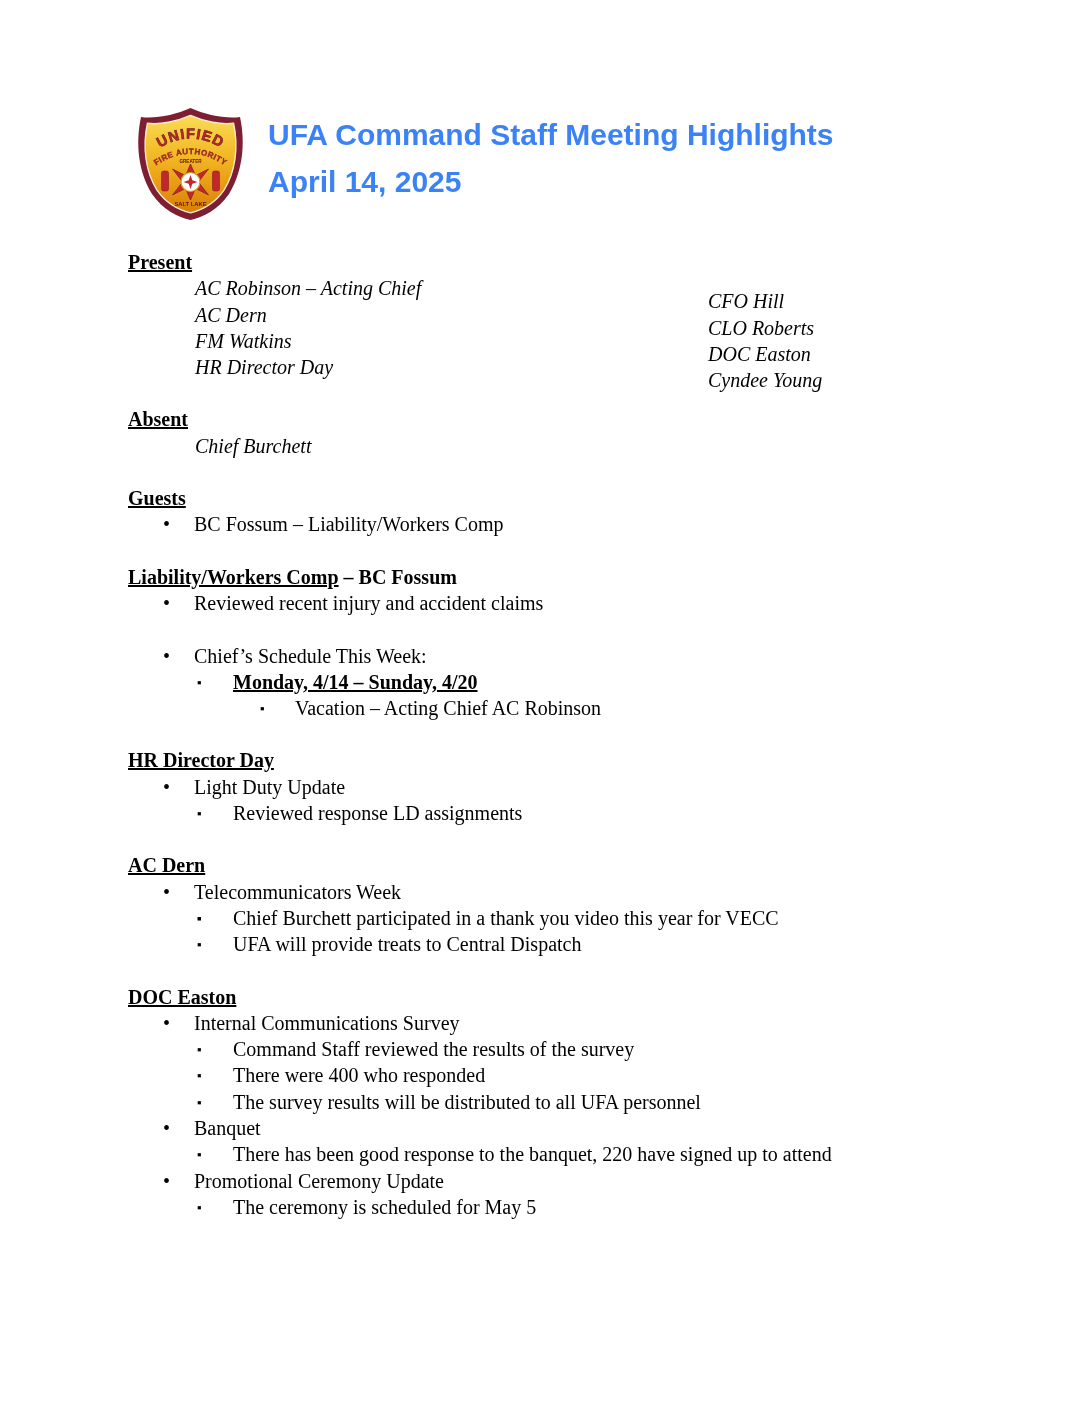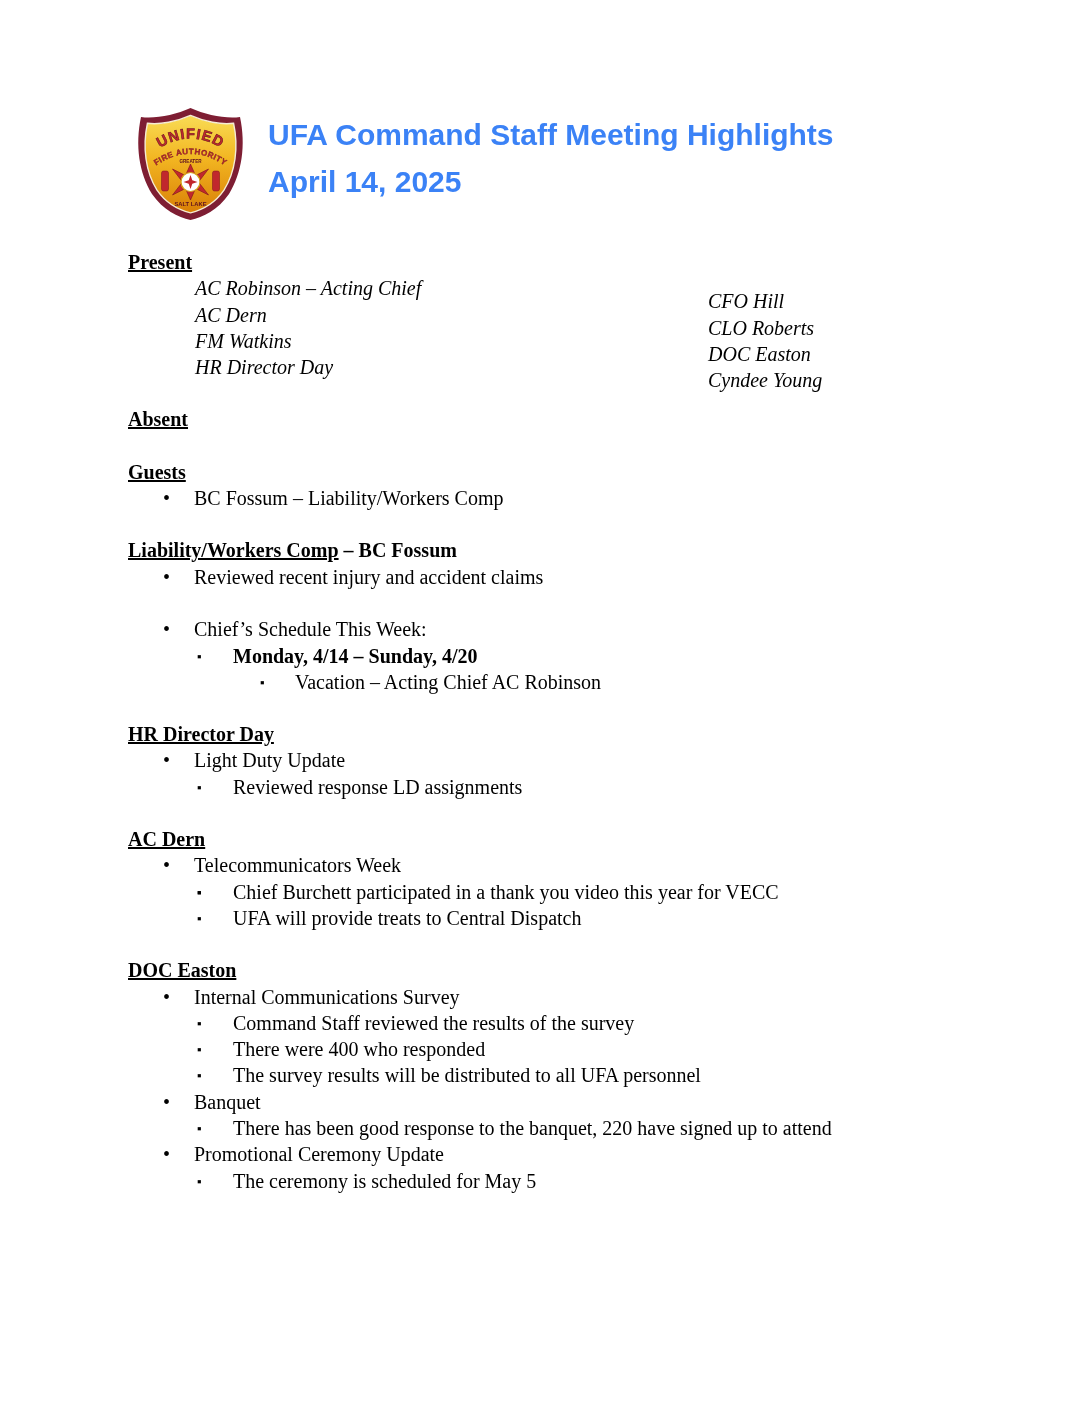--- a/index.html
+++ b/index.html
@@ -21,21 +21,21 @@
   .underline{text-decoration:underline;}
   .name-line{margin-left:67px;font-style:italic;}
   .present-grid{position:relative;}
   #present-right{position:absolute;left:513px;top:13px;}
   .li{position:relative;}
   .marker{position:absolute;top:0;}
   .level1{padding-left:66px;}  .level1 .marker{left:35px;}
   .level2{padding-left:105px;} .level2 .marker{left:69px;}
   .level3{padding-left:167px;} .level3 .marker{left:132px;}
   .square{font-size:13px;top:1px;}
-  .bold .txt{font-weight:700;}
+  .bold .txt{font-weight:700;text-decoration:underline;}
   .spacer{height:26.3px;}
   
   .arc-big{font-family:"Liberation Sans","DejaVu Sans",sans-serif;font-weight:700;font-size:14.5px;
            fill:#c1272d;stroke:#5f1222;stroke-width:0.55px;letter-spacing:1px;}
   .arc-sm{font-family:"Liberation Sans","DejaVu Sans",sans-serif;font-weight:700;font-size:8px;
           fill:#c1272d;stroke:#5f1222;stroke-width:0.3px;letter-spacing:0.5px;}
   .tiny{font-family:"Liberation Sans","DejaVu Sans",sans-serif;font-weight:700;font-size:4.6px;
         fill:#5d1020;text-anchor:middle;}
   .tiny2{font-family:"Liberation Sans","DejaVu Sans",sans-serif;font-weight:700;font-size:5.8px;
          fill:#5d1020;text-anchor:middle;}
@@ -95,20 +95,23 @@
             <div class="name-line">CFO Hill</div>
             <div class="name-line">CLO Roberts</div>
             <div class="name-line">DOC Easton</div>
             <div class="name-line">Cyndee Young</div>
           </div>
       </div>
     </section>
 
     <section>
       <h2 class="sec-heading"><span class="underline">Absent</span></h2>
+      <div id="absent-names">
+          <div class="name-line">Chief Burchett</div>
+        </div>
     </section>
 
     <section>
       <h2 class="sec-heading"><span class="underline">Guests</span></h2>
       <div id="guest-items">
           <div class="li level1"><span class="marker">•</span><span class="txt">BC Fossum – Liability/Workers Comp</span></div>
         </div>
     </section>
 
     <div id="sections">

